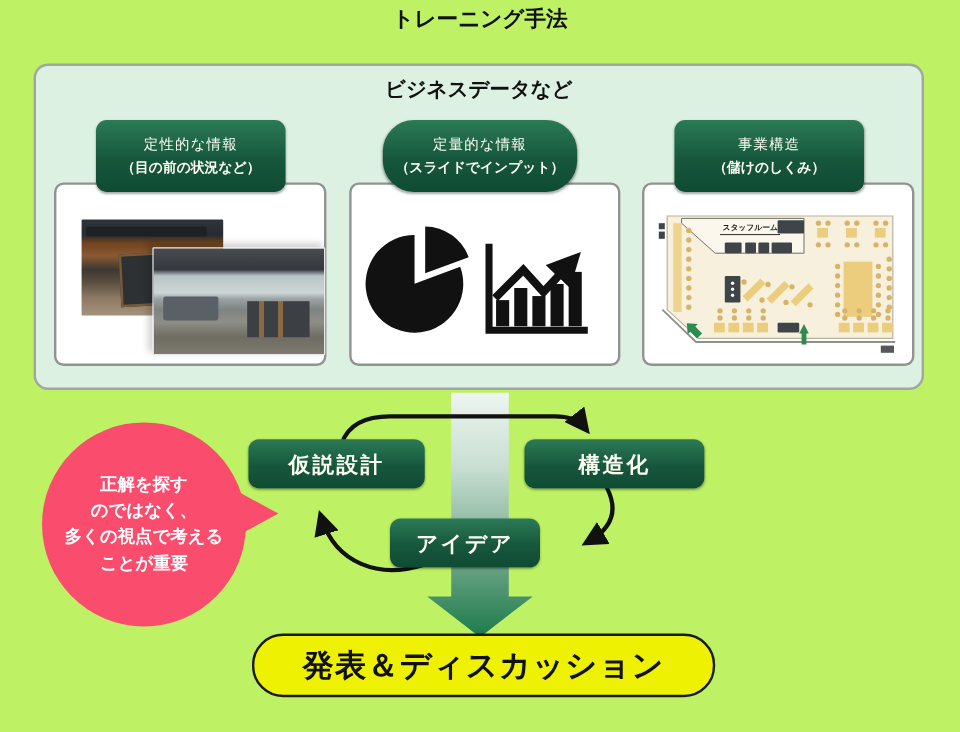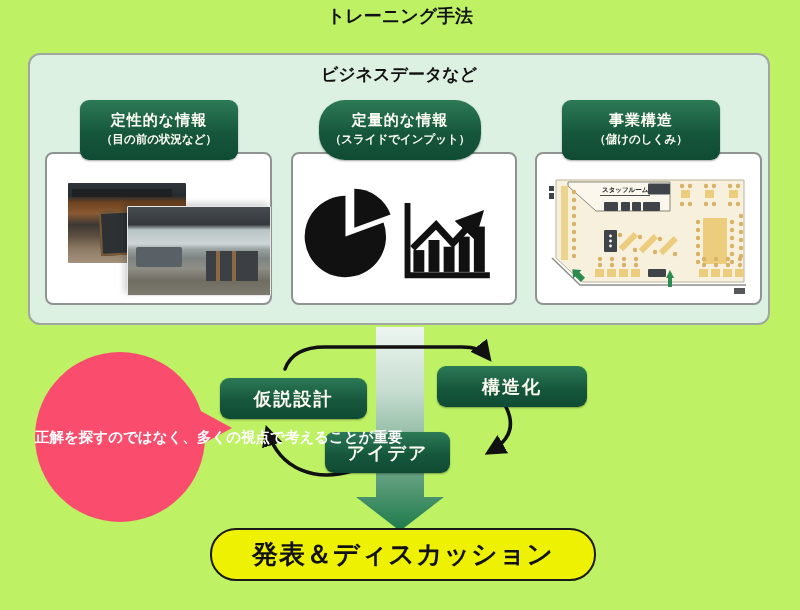--- a/index.html
+++ b/index.html
@@ -11,21 +11,21 @@
   
   .page-title{left:0;top:4px;width:800px;text-align:center;font-size:18px;font-weight:bold;color:#111;}
   
   .input-panel{left:28px;top:53px;width:742px;height:272px;background:#ddf1e2;
     border:2px solid #a0a6a2;border-radius:12px;box-sizing:border-box;}
   .panel-heading{left:28px;top:63px;width:742px;text-align:center;font-size:17px;font-weight:bold;color:#111;}
   
   .col-header{background:linear-gradient(180deg,#2c7a56 0%,#16573c 55%,#0f4b33 100%);
     border-radius:9px;color:#fdfdf2;text-align:center;box-sizing:border-box;padding-top:9px;z-index:3;
     box-shadow:0 1px 2px rgba(0,0,0,.35);}
-  .col-header .t1{display:block;font-size:15px;font-weight:bold;letter-spacing:1px;line-height:22px;}
+  .col-header .t1{display:block;font-size:12px;font-weight:normal;letter-spacing:1px;line-height:22px;}
   .col-header .t2{display:block;font-size:11.5px;font-weight:bold;line-height:16px;}
   .hd1{left:80px;top:100px;width:158px;height:60px;}
   .hd2{left:319px;top:100px;width:162px;height:60px;border-radius:26px;}
   .hd3{left:562px;top:100px;width:158px;height:60px;}
   
   .card{background:#fff;border:2px solid #8f9492;border-radius:8px;box-sizing:border-box;z-index:1;}
   .cd1{left:45px;top:152px;width:227px;height:153px;}
   .cd2{left:291px;top:152px;width:226px;height:153px;}
   .cd3{left:535px;top:152px;width:227px;height:153px;}
   
@@ -38,26 +38,26 @@
     box-shadow:-3px -3px 6px rgba(0,0,0,.18);
     background:linear-gradient(180deg,#474c50 0%,#34383c 20%,#b9c4c6 26%,#cdd6d6 42%,#9aa3a2 48%,#7d8482 58%,#8e8e86 70%,#6f6c62 84%,#7d7a6e 100%);}
   .photo-front:before{content:"";position:absolute;left:8px;top:40px;width:46px;height:20px;background:#5a6166;border-radius:2px;}
   .photo-front:after{content:"";position:absolute;right:12px;top:44px;width:52px;height:30px;
     background:linear-gradient(90deg,#3c3f43 0 10px,#8a6a44 10px 14px,#3c3f43 14px 26px,#8a6a44 26px 30px,#3c3f43 30px 100%);}
   
   .step{background:linear-gradient(180deg,#2c7a56 0%,#16573c 55%,#0f4b33 100%);
     border-radius:9px;color:#fbfbef;font-size:18px;font-weight:bold;text-align:center;
     display:flex;align-items:center;justify-content:center;z-index:4;letter-spacing:2px;
     box-shadow:0 1px 2px rgba(0,0,0,.35);}
-  .st1{left:220px;top:366px;width:147px;height:41px;margin-top:12px;}
+  .st1{left:207px;top:366px;width:147px;height:41px;}
   .st2{left:437px;top:366px;width:150px;height:41px;}
   .st3{left:325px;top:432px;width:125px;height:41px;}
   
   .callout{left:35px;top:352px;width:170px;height:170px;border-radius:50%;background:#fa4d6e;z-index:5;
-    display:flex;flex-direction:row;align-items:center;justify-content:flex-start;}
+    display:flex;flex-direction:column;align-items:center;justify-content:center;}
   .callout .ln{color:#fff;font-weight:bold;font-size:14.5px;line-height:22px;white-space:nowrap;}
   .callout-tail{left:186px;top:403px;width:0;height:0;z-index:5;
     border-top:25px solid transparent;border-bottom:25px solid transparent;border-left:46px solid #fa4d6e;}
   
   .outcome{left:210px;top:528px;width:382px;height:49px;background:#eef202;border:2.5px solid #1a1a1a;
     border-radius:26px;display:flex;align-items:center;justify-content:center;z-index:6;
     font-size:26px;font-weight:bold;color:#111;letter-spacing:1px;}
   svg{display:block;}
   .z2{z-index:2;} .z3{z-index:3;}
 </style>

